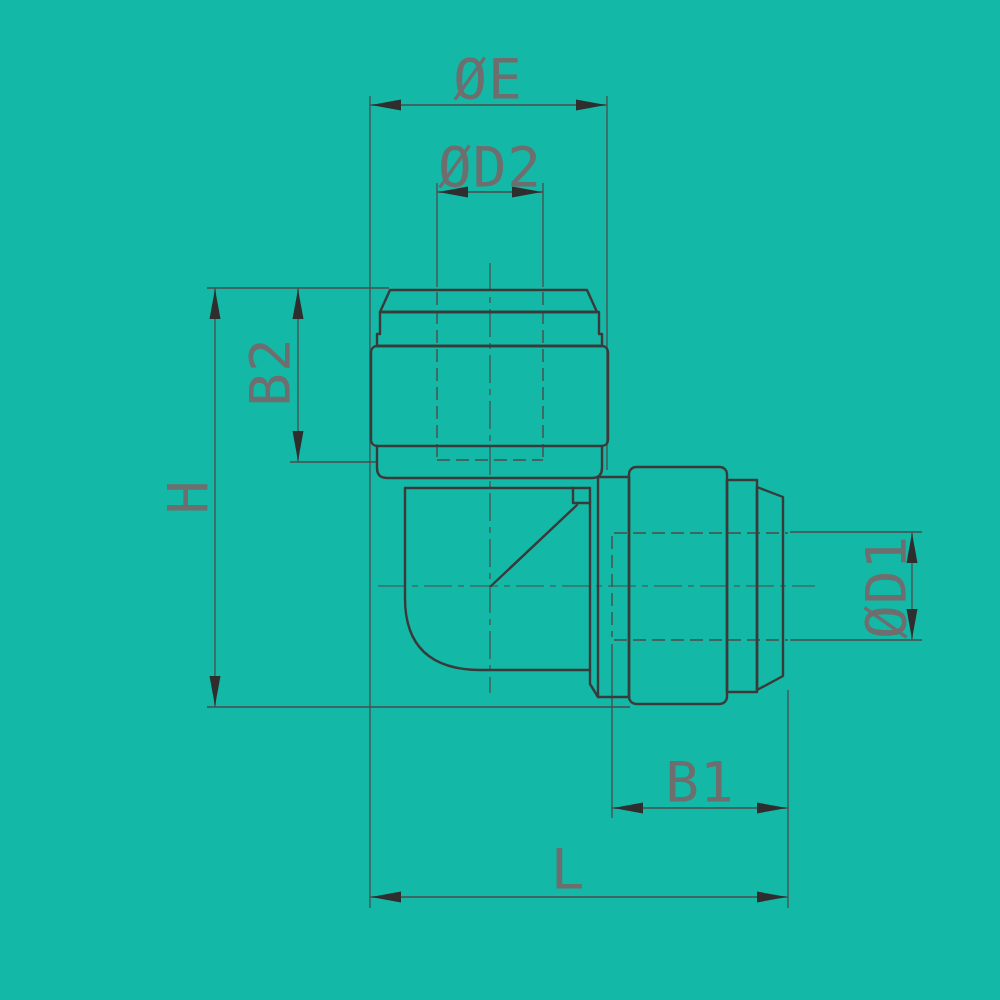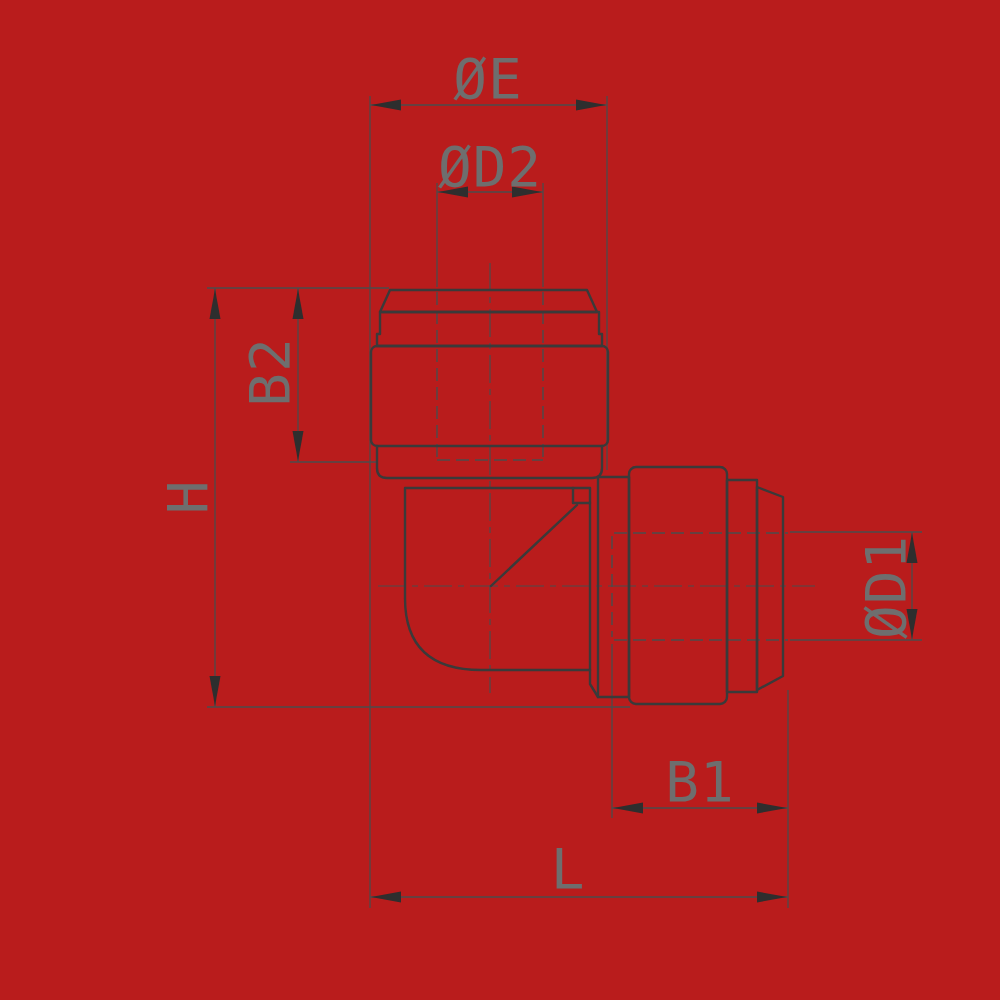--- a/index.html
+++ b/index.html
@@ -4,21 +4,21 @@
 <style>
   html, body {
     margin: 0;
     padding: 0;
     background: #ffffff;
   }
   .page {
     position: relative;
     width: 1000px;
     height: 1000px;
-    background: #b91c1c;
+    background: #14b8a6;
     overflow: hidden;
   }
   svg.drawing {
     position: absolute;
     left: 0;
     top: 0;
     width: 1000px;
     height: 1000px;
   }
   

